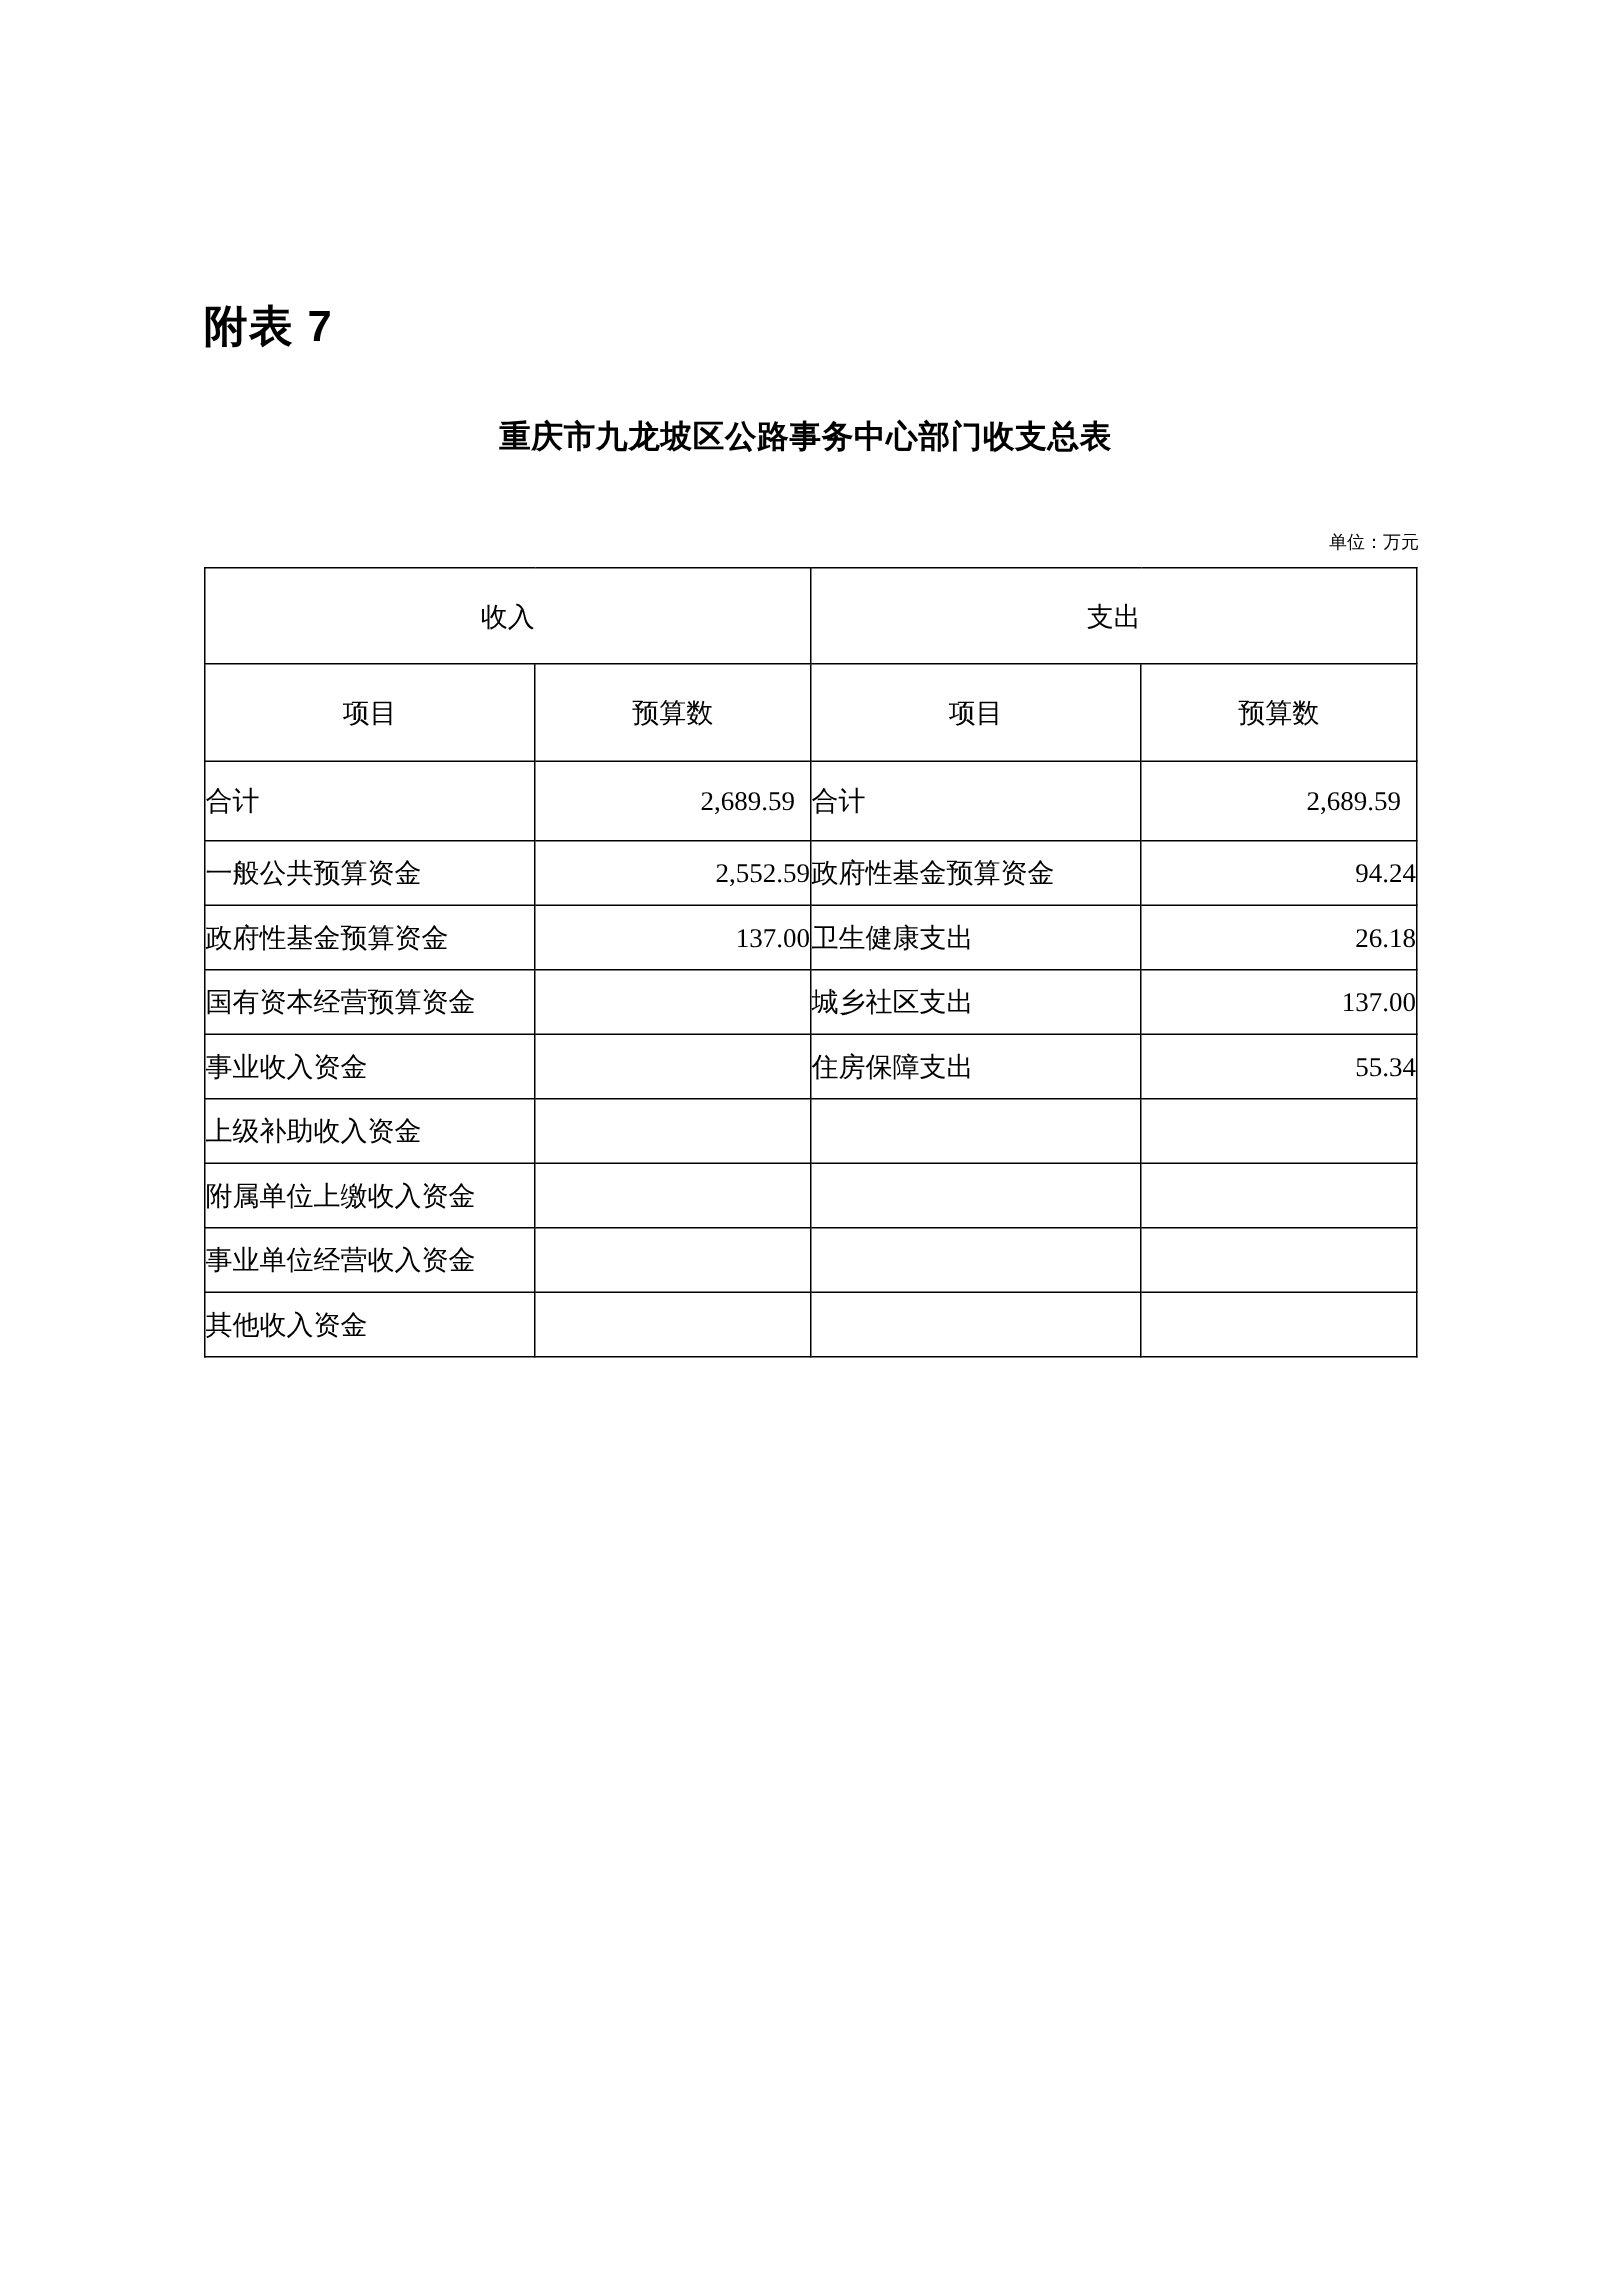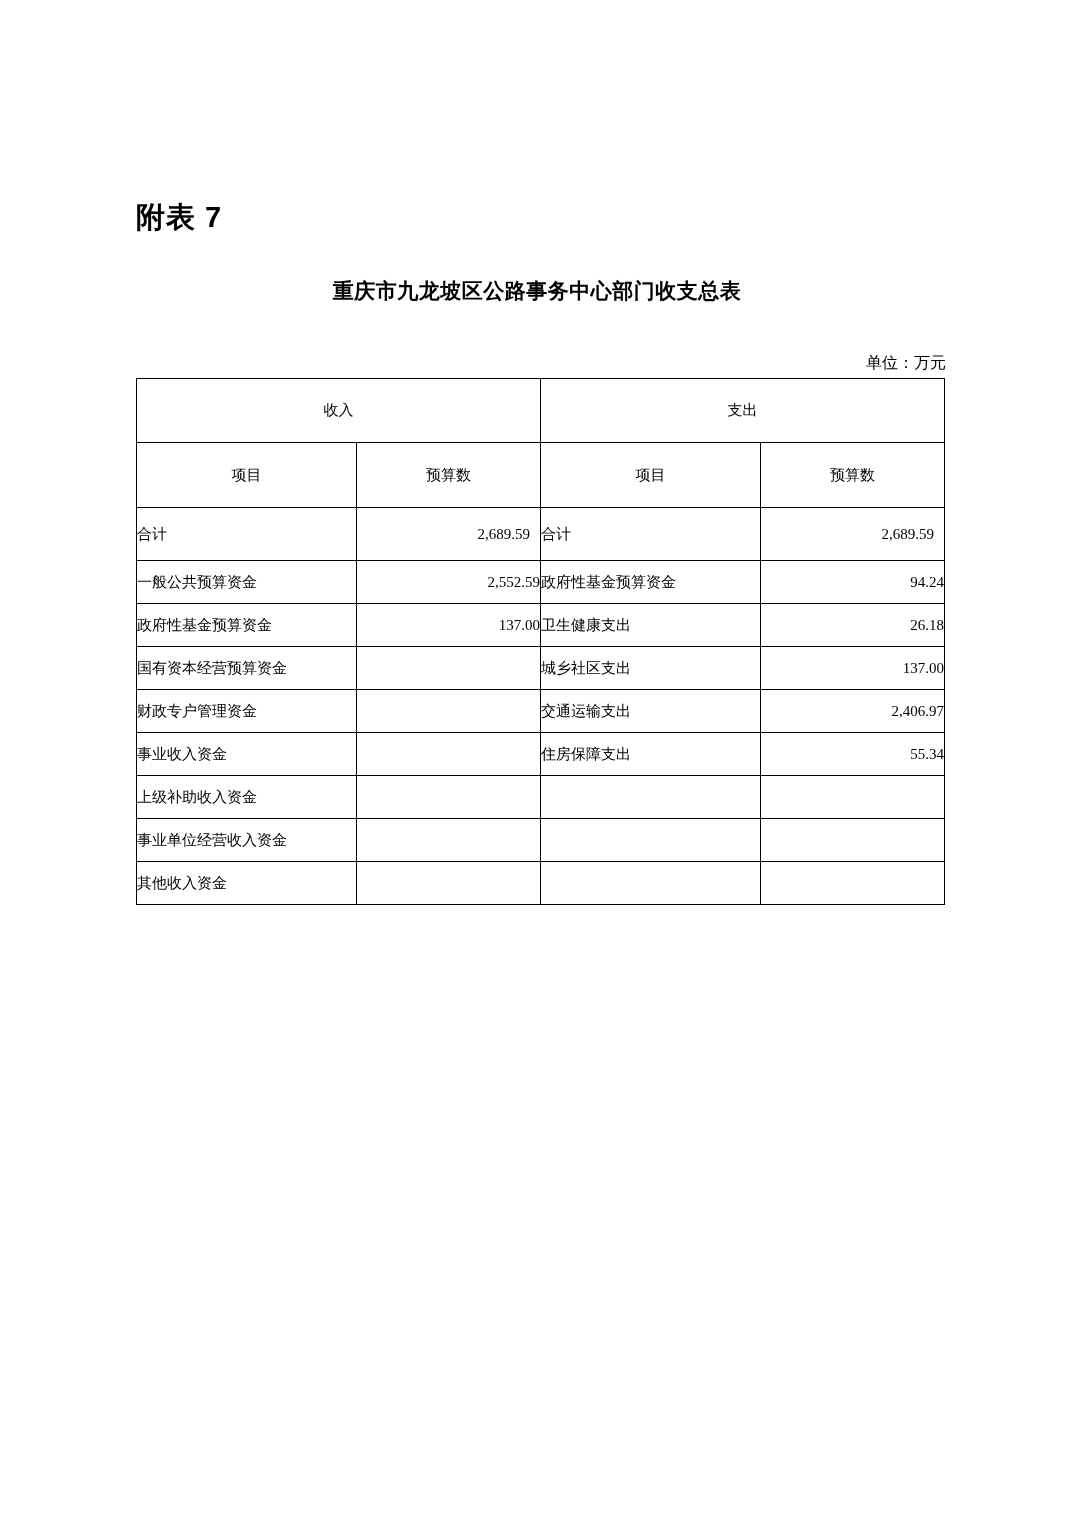--- a/index.html
+++ b/index.html
@@ -38,35 +38,35 @@
     text-align: center;
     font-size: 21px;
     font-weight: bold;
     letter-spacing: 0.5px;
     font-family: "Liberation Sans", "DejaVu Sans", sans-serif;
   }
   .unit-note {
     position: absolute;
     right: 128px;
     top: 353px;
-    font-size: 16px;
+    font-size: 12px;
     font-family: "Liberation Serif", "DejaVu Serif", serif;
   }
   table.budget {
     position: absolute;
     left: 136px;
     top: 378px;
     width: 808px;
     border-collapse: collapse;
     table-layout: fixed;
   }
   table.budget td, table.budget th {
     border: 1px solid #000000;
     font-weight: normal;
-    font-size: 15px;
+    font-size: 18px;
     padding: 0;
     vertical-align: middle;
   }
   .grp-head {
     height: 63px;
     text-align: center;
     font-size: 17px;
   }
   .col-head {
     height: 64px;
@@ -147,33 +147,33 @@
         <td class="c-name">卫生健康支出</td>
         <td class="c-val">26.18</td>
       </tr>
       <tr class="data-row">
         <td class="c-name">国有资本经营预算资金</td>
         <td class="c-val"></td>
         <td class="c-name">城乡社区支出</td>
         <td class="c-val">137.00</td>
       </tr>
       <tr class="data-row">
-        <td class="c-name">财政专户管理资金</td>
-        <td class="c-val"></td>
-        <td class="c-name">交通运输支出</td>
-        <td class="c-val">2,406.97</td>
-      </tr>
-      <tr class="data-row">
         <td class="c-name">事业收入资金</td>
         <td class="c-val"></td>
         <td class="c-name">住房保障支出</td>
         <td class="c-val">55.34</td>
       </tr>
       <tr class="data-row">
         <td class="c-name">上级补助收入资金</td>
+        <td class="c-val"></td>
+        <td class="c-name"></td>
+        <td class="c-val"></td>
+      </tr>
+      <tr class="data-row">
+        <td class="c-name">附属单位上缴收入资金</td>
         <td class="c-val"></td>
         <td class="c-name"></td>
         <td class="c-val"></td>
       </tr>
       <tr class="data-row">
         <td class="c-name">事业单位经营收入资金</td>
         <td class="c-val"></td>
         <td class="c-name"></td>
         <td class="c-val"></td>
       </tr>

